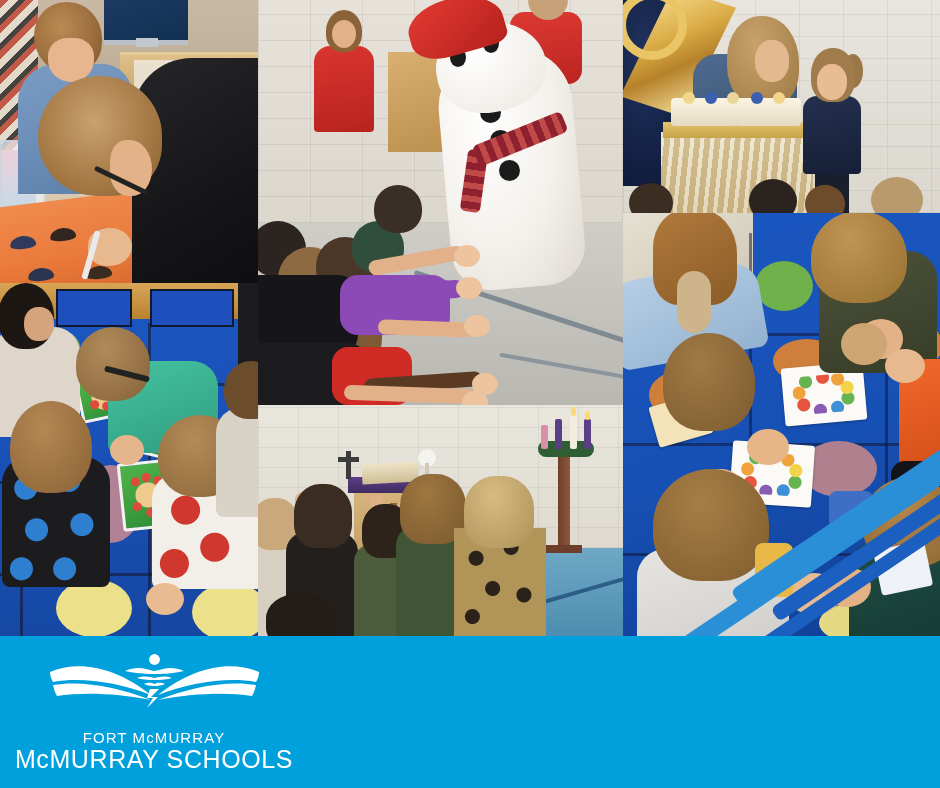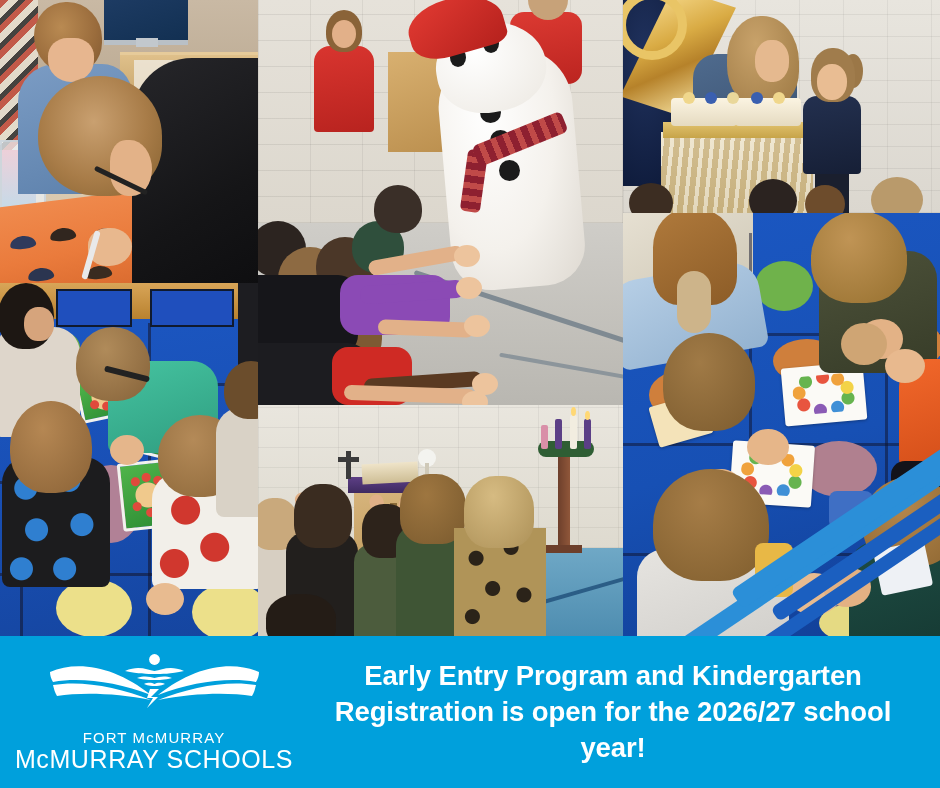--- a/index.html
+++ b/index.html
@@ -849,20 +849,16 @@
         <path d="M6 33 C34 28,72 35,104 48 C70 41,34 40,10 44 C8 41,7 37,6 33 Z" fill="#ffffff"></path>
         <path d="M212 20 C185 8,147 14,111 43 C145 30,181 25,209 30 C211 27,212 23,212 20 Z" fill="#ffffff"></path>
         <path d="M209 33 C181 28,143 35,111 48 C145 41,181 40,205 44 C207 41,208 37,209 33 Z" fill="#ffffff"></path>
       </svg>
       <div class="logo-words">
         <div class="logo-line1">FORT McMURRAY</div>
         <div class="logo-line2">McMURRAY SCHOOLS</div>
       </div>
     </div>
 
-    <div class="headline">
-      <span>Early Entry Program and Kindergarten</span>
-      <span class="l2">Registration is open for the 2026/27 school year!</span>
-    </div>
 
   </div>
 
 </div>
 
 </body></html>

